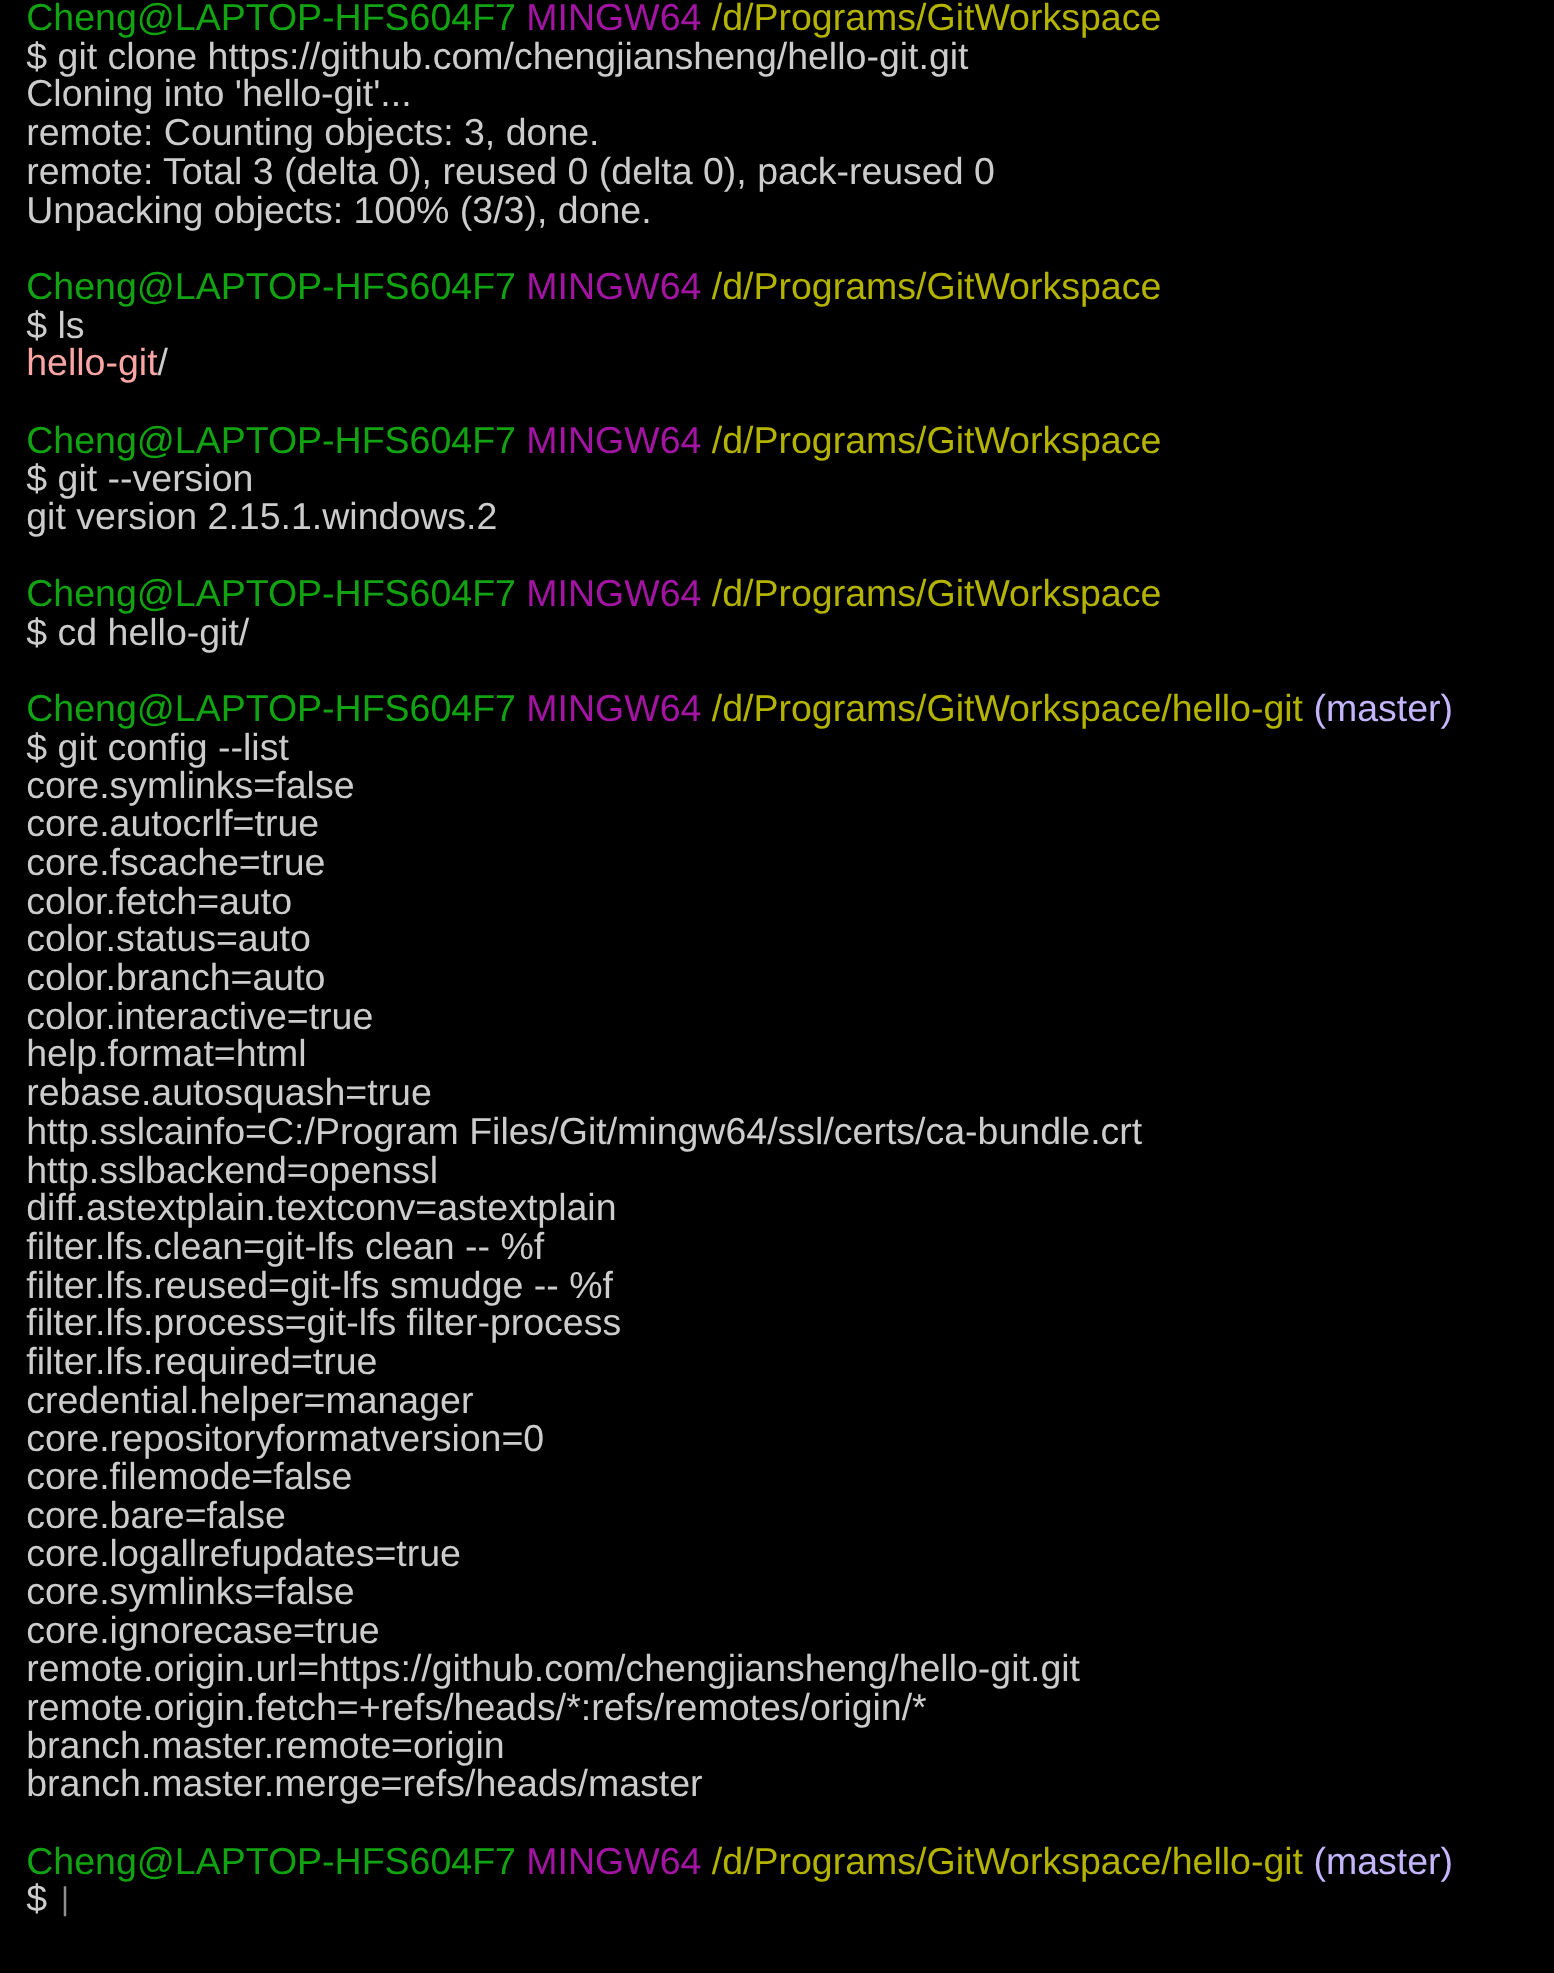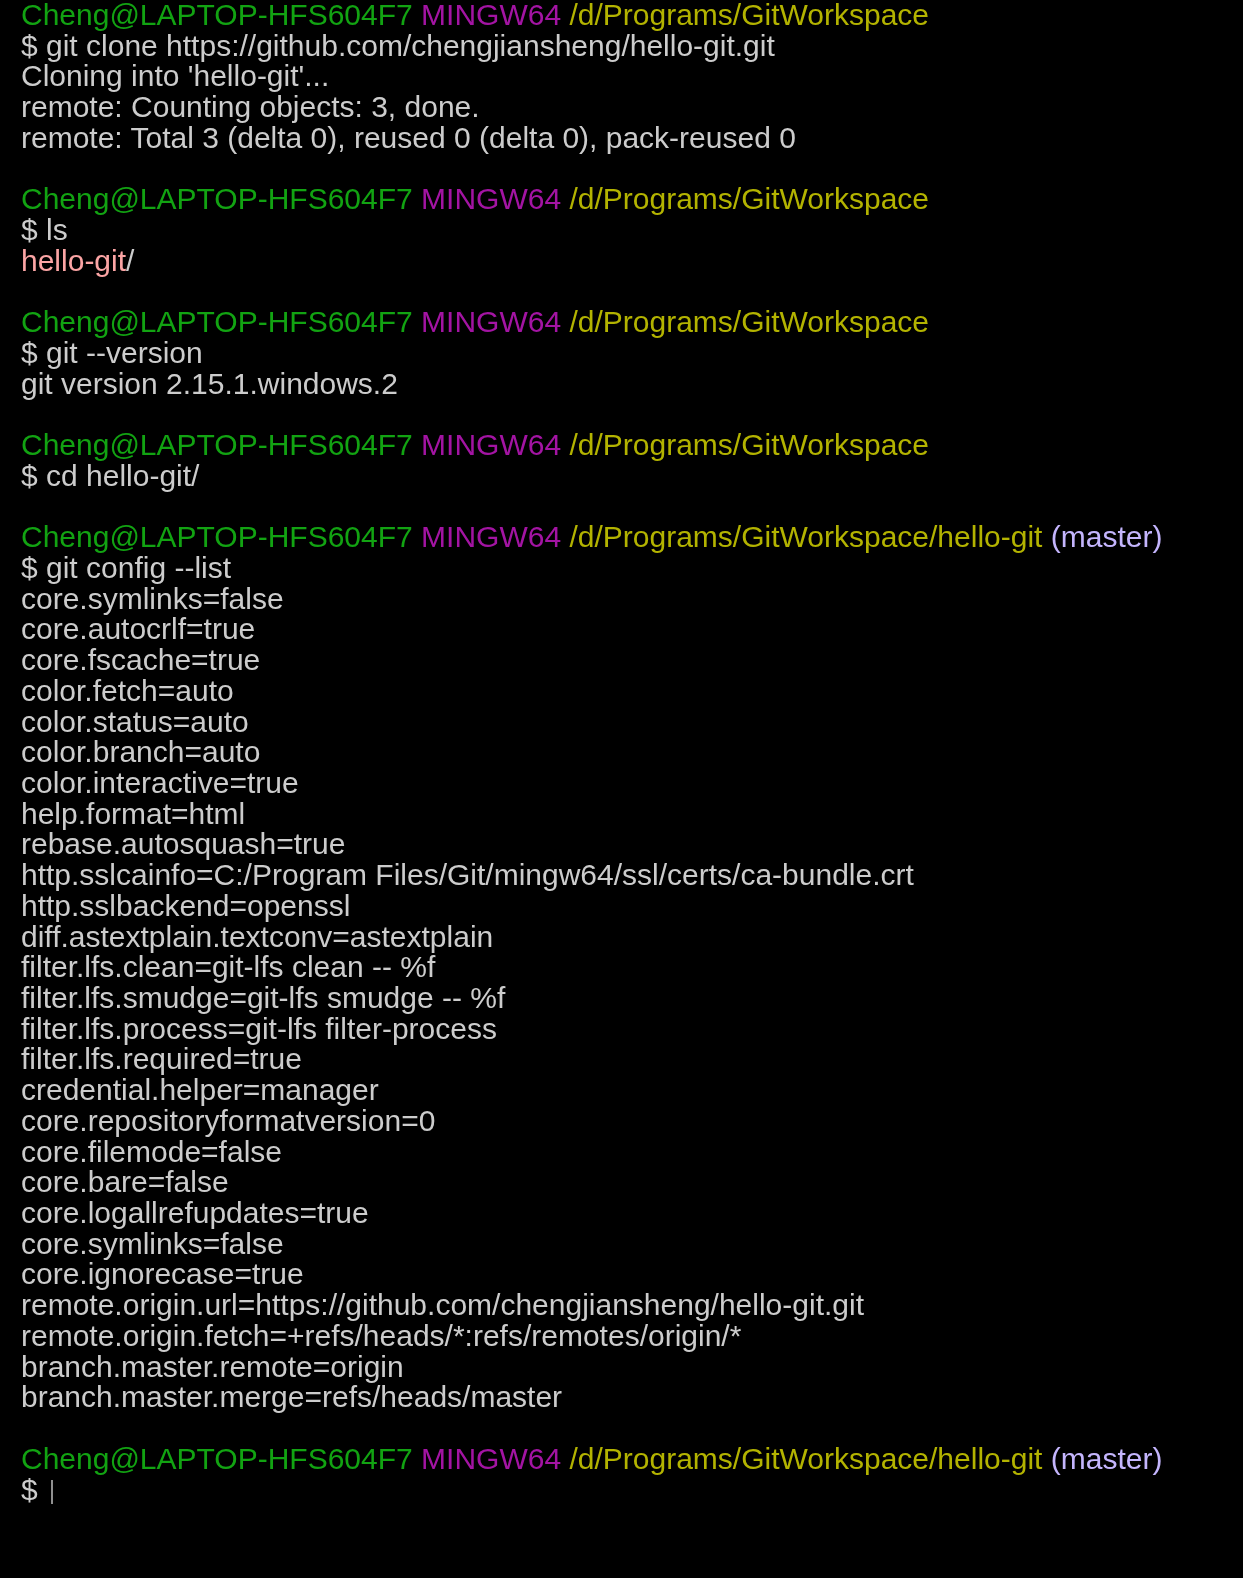--- a/index.html
+++ b/index.html
@@ -53,20 +53,21 @@
 </style>
 </head>
 <body>
 
 <div id="terminal">
     <div class="line"><span class="seg c-user">Cheng@LAPTOP-HFS604F7</span><span class="seg c-text"> </span><span class="seg c-mingw">MINGW64</span><span class="seg c-text"> </span><span class="seg c-path">/d/Programs/GitWorkspace</span></div>
     <div class="line"><span class="seg c-text">$ git clone https://github.com/chengjiansheng/hello-git.git</span></div>
     <div class="line"><span class="seg c-text">Cloning into 'hello-git'...</span></div>
     <div class="line"><span class="seg c-text">remote: Counting objects: 3, done.</span></div>
     <div class="line"><span class="seg c-text">remote: Total 3 (delta 0), reused 0 (delta 0), pack-reused 0</span></div>
+    <div class="line"><span class="seg c-text">Unpacking objects: 100% (3/3), done.</span></div>
     <div class="line blank"> </div>
     <div class="line"><span class="seg c-user">Cheng@LAPTOP-HFS604F7</span><span class="seg c-text"> </span><span class="seg c-mingw">MINGW64</span><span class="seg c-text"> </span><span class="seg c-path">/d/Programs/GitWorkspace</span></div>
     <div class="line"><span class="seg c-text">$ ls</span></div>
     <div class="line"><span class="seg c-dir">hello-git</span><span class="seg c-text">/</span></div>
     <div class="line blank"> </div>
     <div class="line"><span class="seg c-user">Cheng@LAPTOP-HFS604F7</span><span class="seg c-text"> </span><span class="seg c-mingw">MINGW64</span><span class="seg c-text"> </span><span class="seg c-path">/d/Programs/GitWorkspace</span></div>
     <div class="line"><span class="seg c-text">$ git --version</span></div>
     <div class="line"><span class="seg c-text">git version 2.15.1.windows.2</span></div>
     <div class="line blank"> </div>
     <div class="line"><span class="seg c-user">Cheng@LAPTOP-HFS604F7</span><span class="seg c-text"> </span><span class="seg c-mingw">MINGW64</span><span class="seg c-text"> </span><span class="seg c-path">/d/Programs/GitWorkspace</span></div>
@@ -80,21 +81,21 @@
     <div class="line"><span class="seg c-text">color.fetch=auto</span></div>
     <div class="line"><span class="seg c-text">color.status=auto</span></div>
     <div class="line"><span class="seg c-text">color.branch=auto</span></div>
     <div class="line"><span class="seg c-text">color.interactive=true</span></div>
     <div class="line"><span class="seg c-text">help.format=html</span></div>
     <div class="line"><span class="seg c-text">rebase.autosquash=true</span></div>
     <div class="line"><span class="seg c-text">http.sslcainfo=C:/Program Files/Git/mingw64/ssl/certs/ca-bundle.crt</span></div>
     <div class="line"><span class="seg c-text">http.sslbackend=openssl</span></div>
     <div class="line"><span class="seg c-text">diff.astextplain.textconv=astextplain</span></div>
     <div class="line"><span class="seg c-text">filter.lfs.clean=git-lfs clean -- %f</span></div>
-    <div class="line"><span class="seg c-text">filter.lfs.smudge=git-lfs smudge -- %f</span></div>
+    <div class="line"><span class="seg c-text">filter.lfs.reused=git-lfs smudge -- %f</span></div>
     <div class="line"><span class="seg c-text">filter.lfs.process=git-lfs filter-process</span></div>
     <div class="line"><span class="seg c-text">filter.lfs.required=true</span></div>
     <div class="line"><span class="seg c-text">credential.helper=manager</span></div>
     <div class="line"><span class="seg c-text">core.repositoryformatversion=0</span></div>
     <div class="line"><span class="seg c-text">core.filemode=false</span></div>
     <div class="line"><span class="seg c-text">core.bare=false</span></div>
     <div class="line"><span class="seg c-text">core.logallrefupdates=true</span></div>
     <div class="line"><span class="seg c-text">core.symlinks=false</span></div>
     <div class="line"><span class="seg c-text">core.ignorecase=true</span></div>
     <div class="line"><span class="seg c-text">remote.origin.url=https://github.com/chengjiansheng/hello-git.git</span></div>

